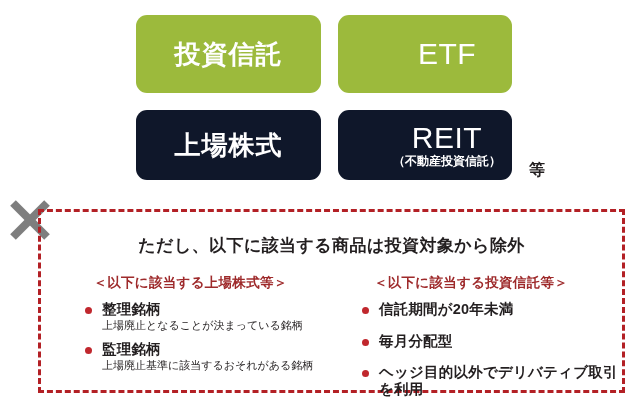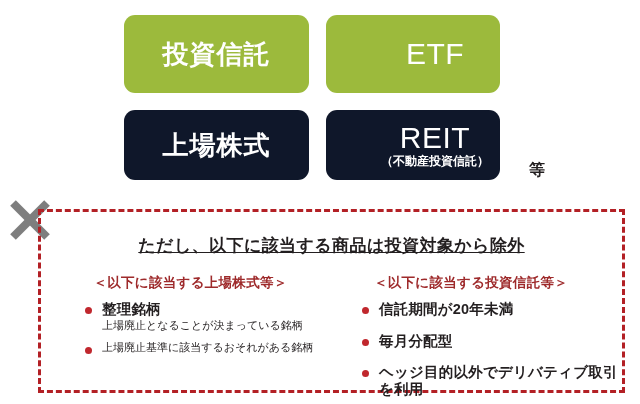--- a/index.html
+++ b/index.html
@@ -12,21 +12,21 @@
     background: #ffffff;
     font-family: "Liberation Sans", "DejaVu Sans", sans-serif;
     position: relative;
     overflow: hidden;
     -webkit-font-smoothing: antialiased;
   }
 
   
   #product-grid {
     position: absolute;
-    left: 124px;
+    left: 136px;
     top: 15px;
     width: 376px;
     height: 173px;
   }
   .product-box {
     position: absolute;
     border-radius: 11px;
     display: flex;
     flex-direction: column;
     align-items: center;
@@ -98,21 +98,20 @@
   #panel-title {
     position: absolute;
     left: 0;
     right: 0;
     top: 22px;
     text-align: center;
     font-size: 17px;
     font-weight: bold;
     color: #231f20;
     letter-spacing: 0.4px;
-    text-decoration: underline;
   }
 
   #columns {
     position: absolute;
     left: 0;
     right: 0;
     top: 62px;
     display: flex;
   }
   .excl-col {
@@ -211,20 +210,21 @@
   <div id="columns">
 
     <div class="excl-col col-stocks">
       <div class="col-heading">＜以下に該当する上場株式等＞</div>
       <ul class="excl-list">
         <li>
           <span class="item-title">整理銘柄</span>
           <span class="item-desc">上場廃止となることが決まっている銘柄</span>
         </li>
         <li>
+          <span class="item-title">監理銘柄</span>
           <span class="item-desc">上場廃止基準に該当するおそれがある銘柄</span>
         </li>
       </ul>
     </div>
 
     <div class="excl-col col-funds">
       <div class="col-heading">＜以下に該当する投資信託等＞</div>
       <ul class="excl-list">
         <li>
           <span class="item-title">信託期間が20年未満</span>

